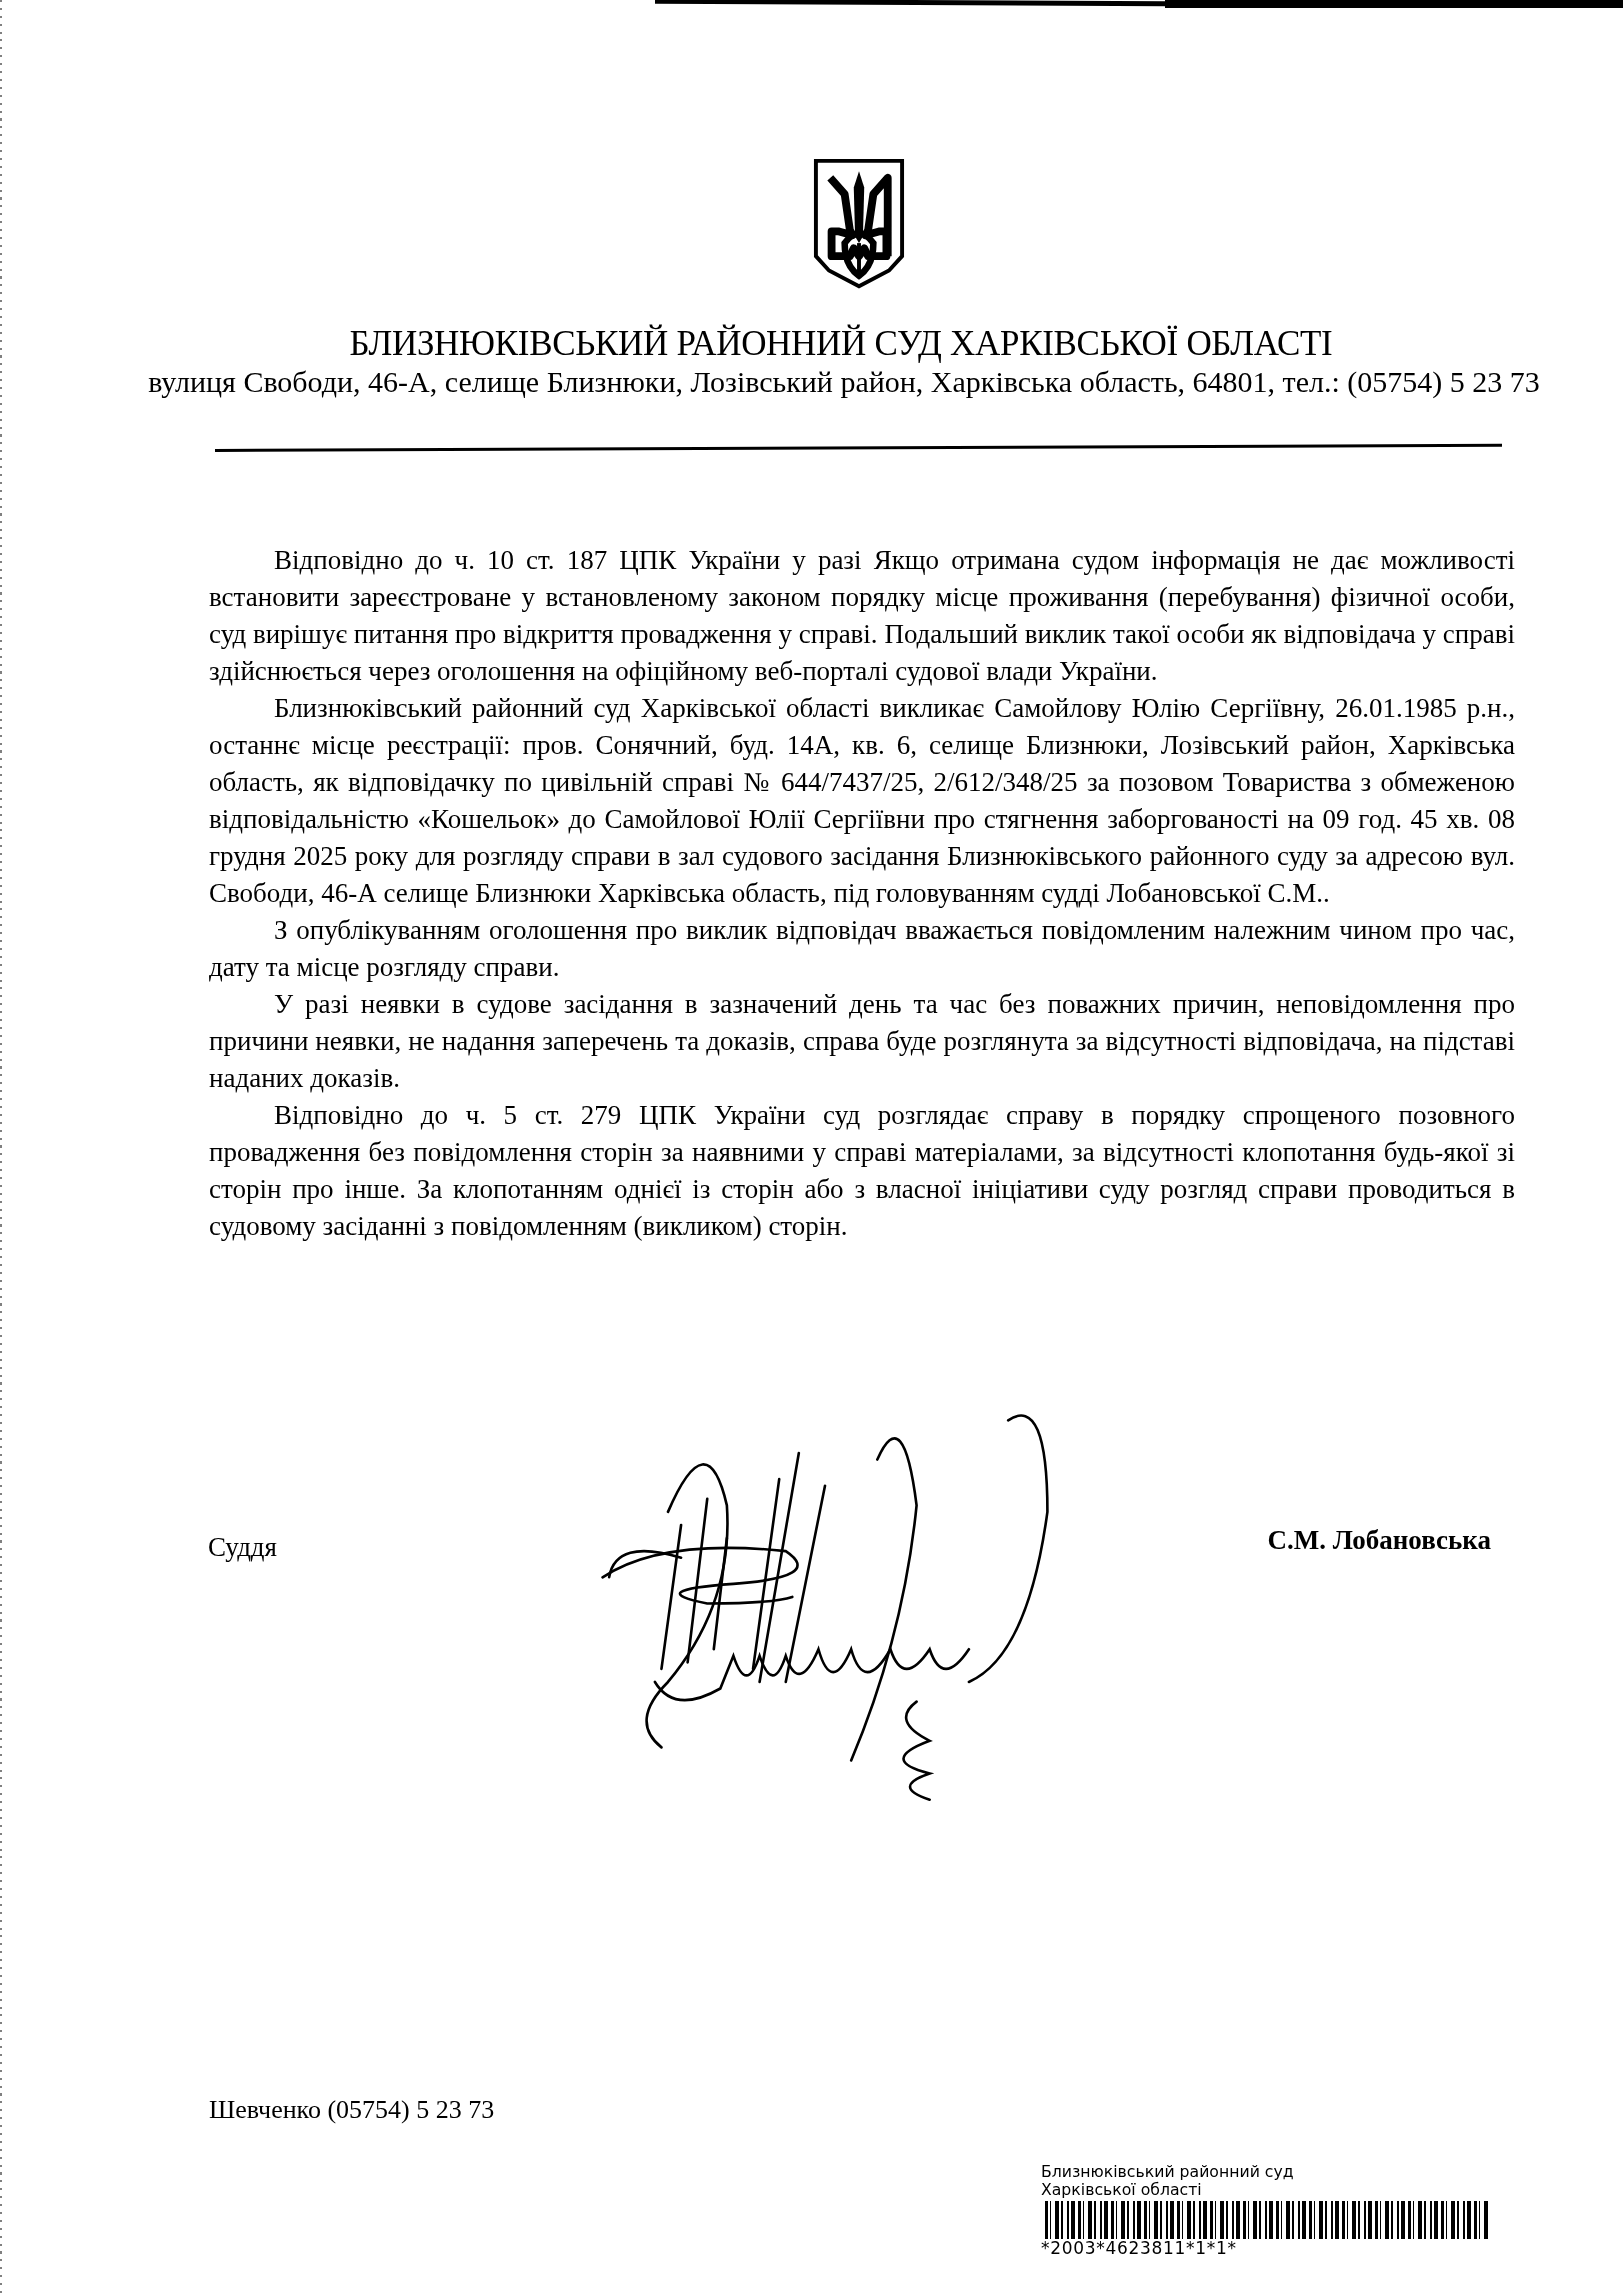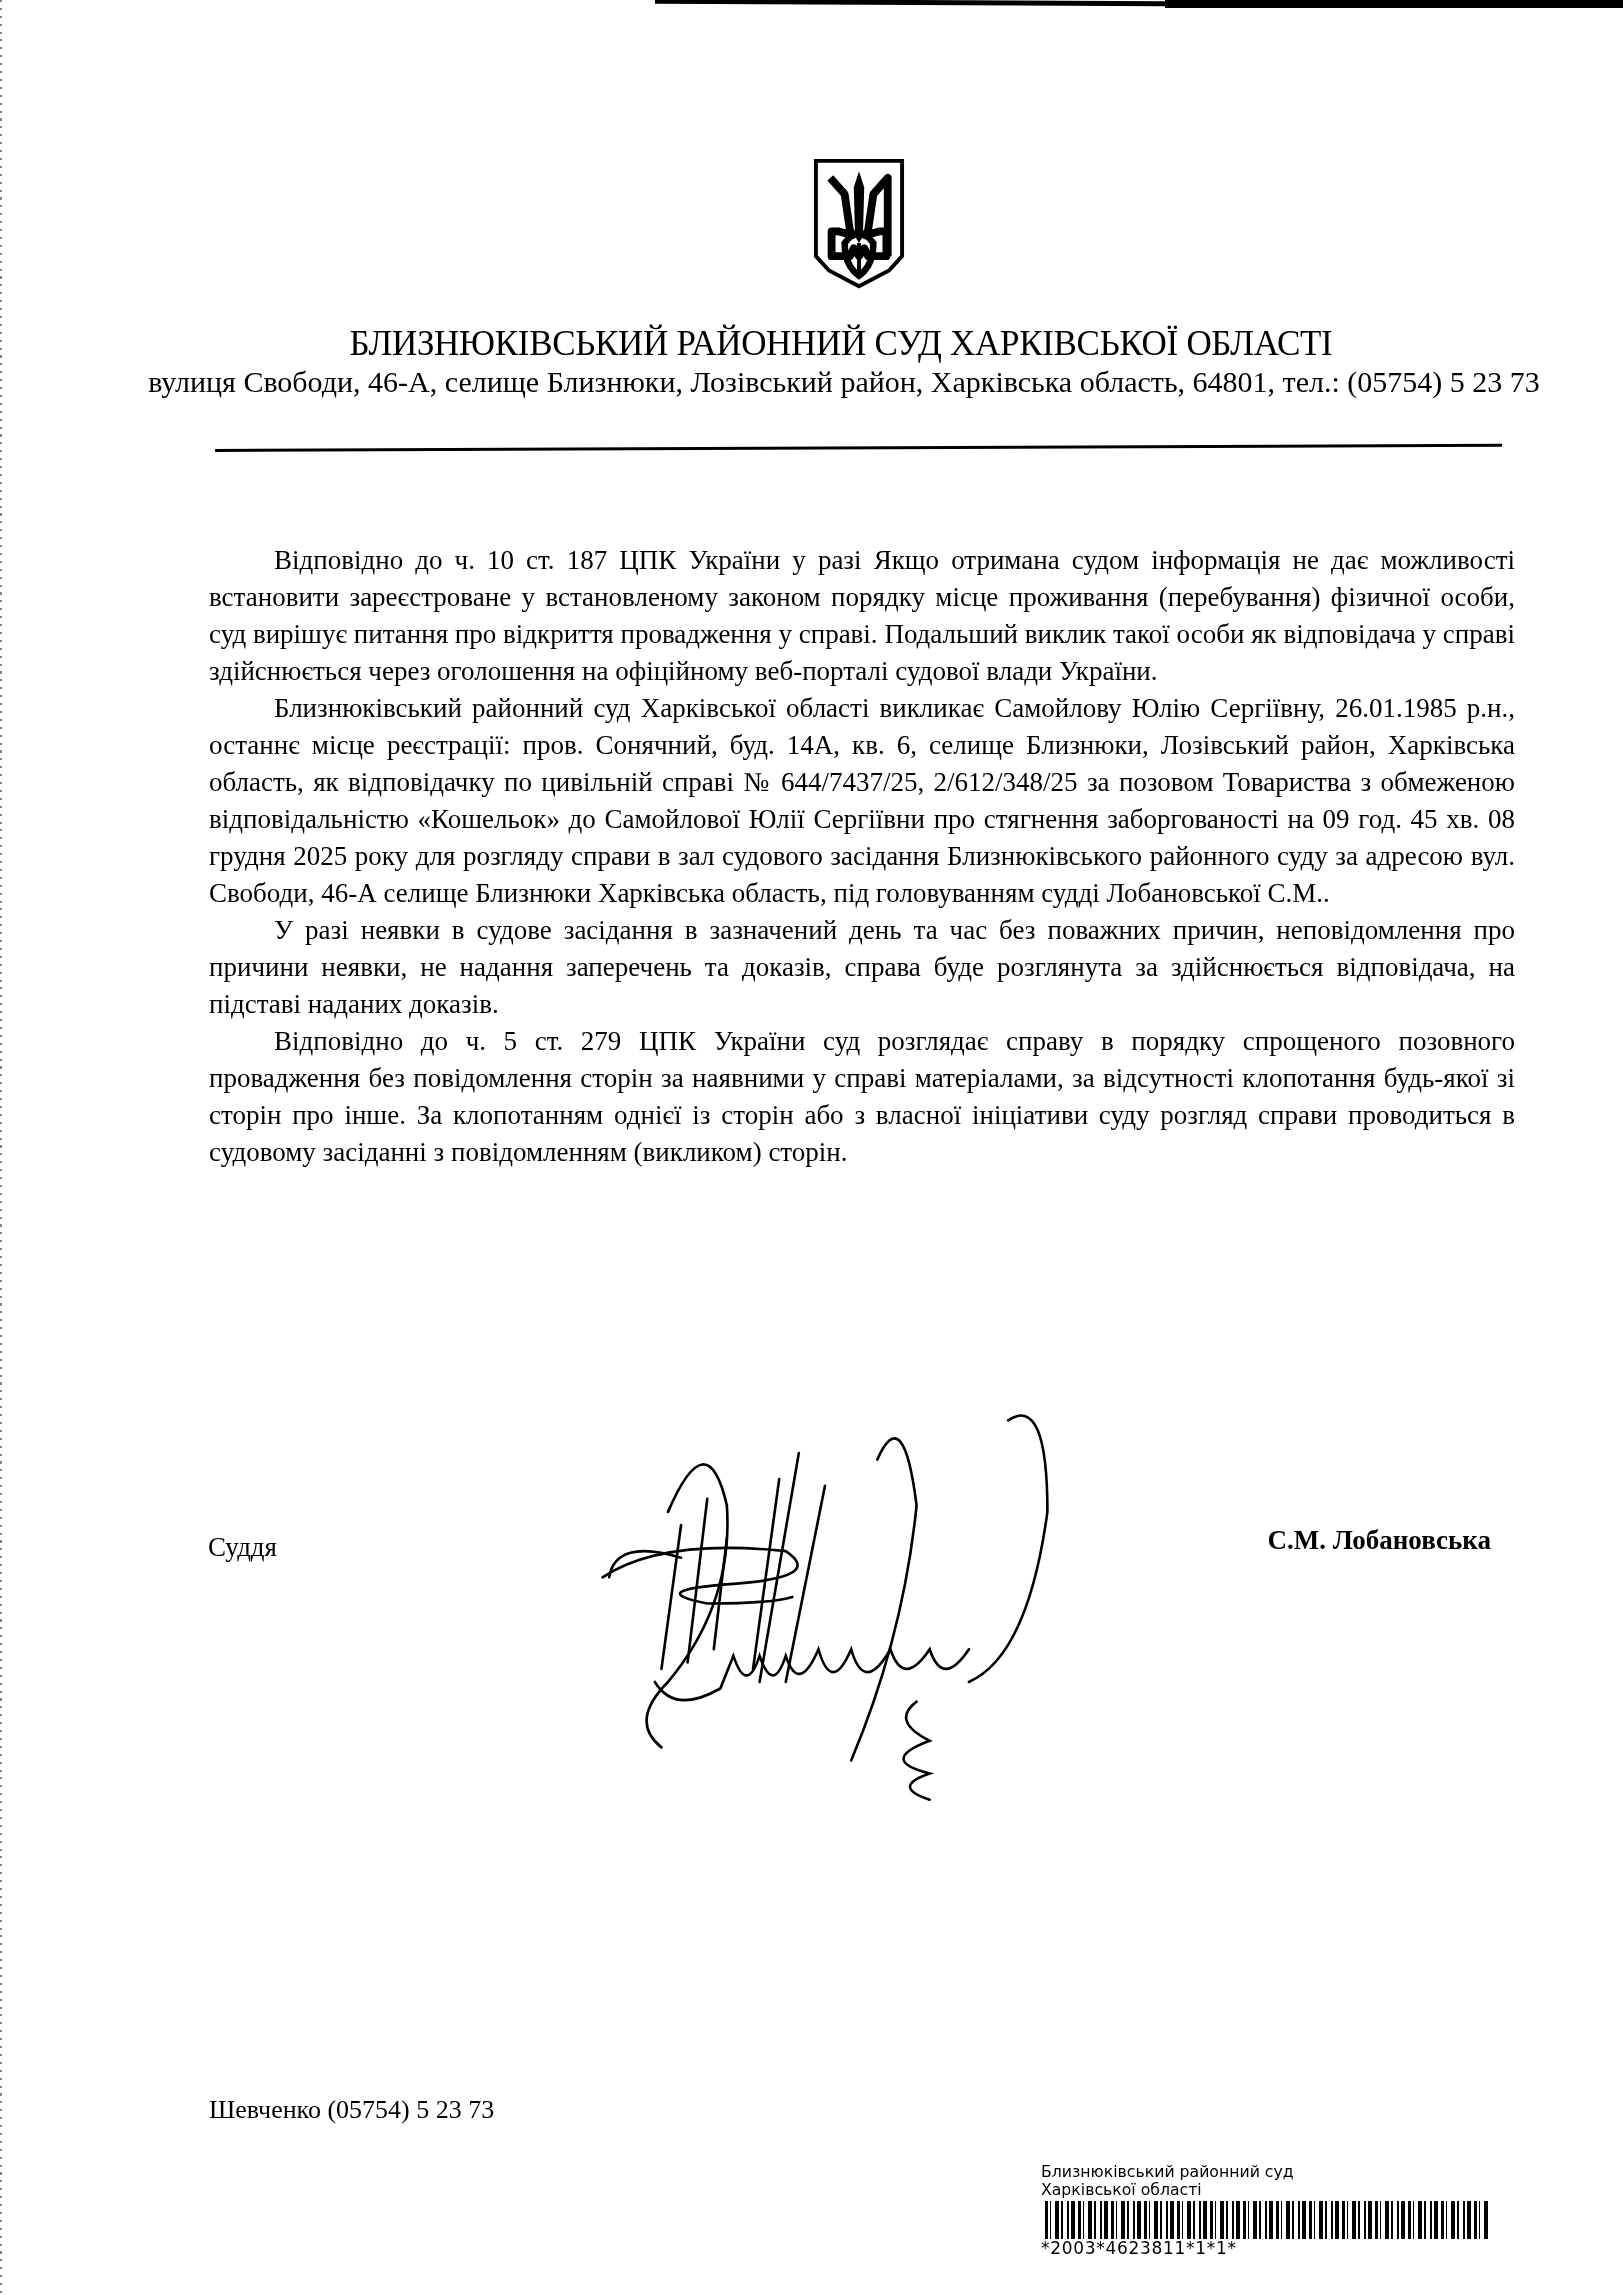--- a/index.html
+++ b/index.html
@@ -106,21 +106,22 @@
 
 <div class="header">
   <div class="court-title">БЛИЗНЮКІВСЬКИЙ РАЙОННИЙ СУД ХАРКІВСЬКОЇ ОБЛАСТІ</div>
   <div class="address-line">вулиця Свободи, 46-А, селище Близнюки, Лозівський район, Харківська область, 64801, тел.: (05754) 5 23 73</div>
 </div>
 <div class="header-rule"></div>
 
 <div class="body-text">
   <p class="para">Відповідно до ч. 10 ст. 187 ЦПК України у разі Якщо отримана судом інформація не дає можливості встановити зареєстроване у встановленому законом порядку місце проживання (перебування) фізичної особи, суд вирішує питання про відкриття провадження у справі. Подальший виклик такої особи як відповідача у справі здійснюється через оголошення на офіційному веб-порталі судової влади України.</p>
   <p class="para bold">Близнюківський районний суд Харківської області викликає Самойлову Юлію Сергіївну, 26.01.1985 р.н., останнє місце реєстрації: пров. Сонячний, буд. 14А, кв. 6, селище Близнюки, Лозівський район, Харківська область, як відповідачку по цивільній справі № 644/7437/25, 2/612/348/25 за позовом Товариства з обмеженою відповідальністю «Кошельок» до Самойлової Юлії Сергіївни про стягнення заборгованості на 09 год. 45 хв. 08 грудня 2025 року для розгляду справи в зал судового засідання Близнюківського районного суду за адресою вул. Свободи, 46-А селище Близнюки Харківська область, під головуванням судді Лобановської С.М..</p>
-  <p class="para bold">У разі неявки в судове засідання в зазначений день та час без поважних причин, неповідомлення про причини неявки, не надання заперечень та доказів, справа буде розглянута за здійснюється відповідача, на підставі наданих доказів.</p>
+  <p class="para bold">З опублікуванням оголошення про виклик відповідач вважається повідомленим належним чином про час, дату та місце розгляду справи.</p>
+  <p class="para bold">У разі неявки в судове засідання в зазначений день та час без поважних причин, неповідомлення про причини неявки, не надання заперечень та доказів, справа буде розглянута за відсутності відповідача, на підставі наданих доказів.</p>
   <p class="para">Відповідно до ч. 5 ст. 279 ЦПК України суд розглядає справу в порядку спрощеного позовного провадження без повідомлення сторін за наявними у справі матеріалами, за відсутності клопотання будь-якої зі сторін про інше. За клопотанням однієї із сторін або з власної ініціативи суду розгляд справи проводиться в судовому засіданні з повідомленням (викликом) сторін.</p>
 </div>
 
 <svg class="signature" viewBox="0 0 960 620">
   <g fill="none" stroke="#000" stroke-width="4" stroke-linecap="round">
     <path d="M240 160 Q300 20 330 150 Q340 300 240 420 Q180 480 230 520"></path>
     <path d="M560 80 Q600 -10 620 150 Q600 350 520 540"></path>
     <path d="M760 20 Q820 -20 820 160 Q790 380 700 420"></path>
     <path d="M140 260 Q230 200 420 220 Q480 260 340 270 Q200 280 300 300 Q400 300 430 290"></path>
     <path d="M150 260 Q160 200 260 230"></path>

